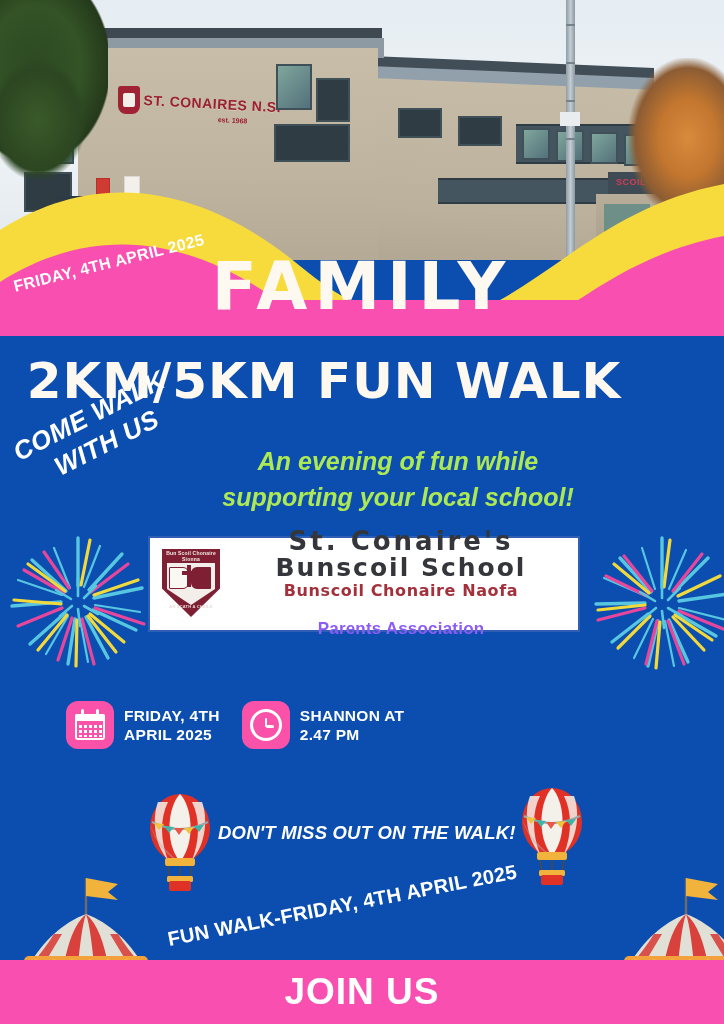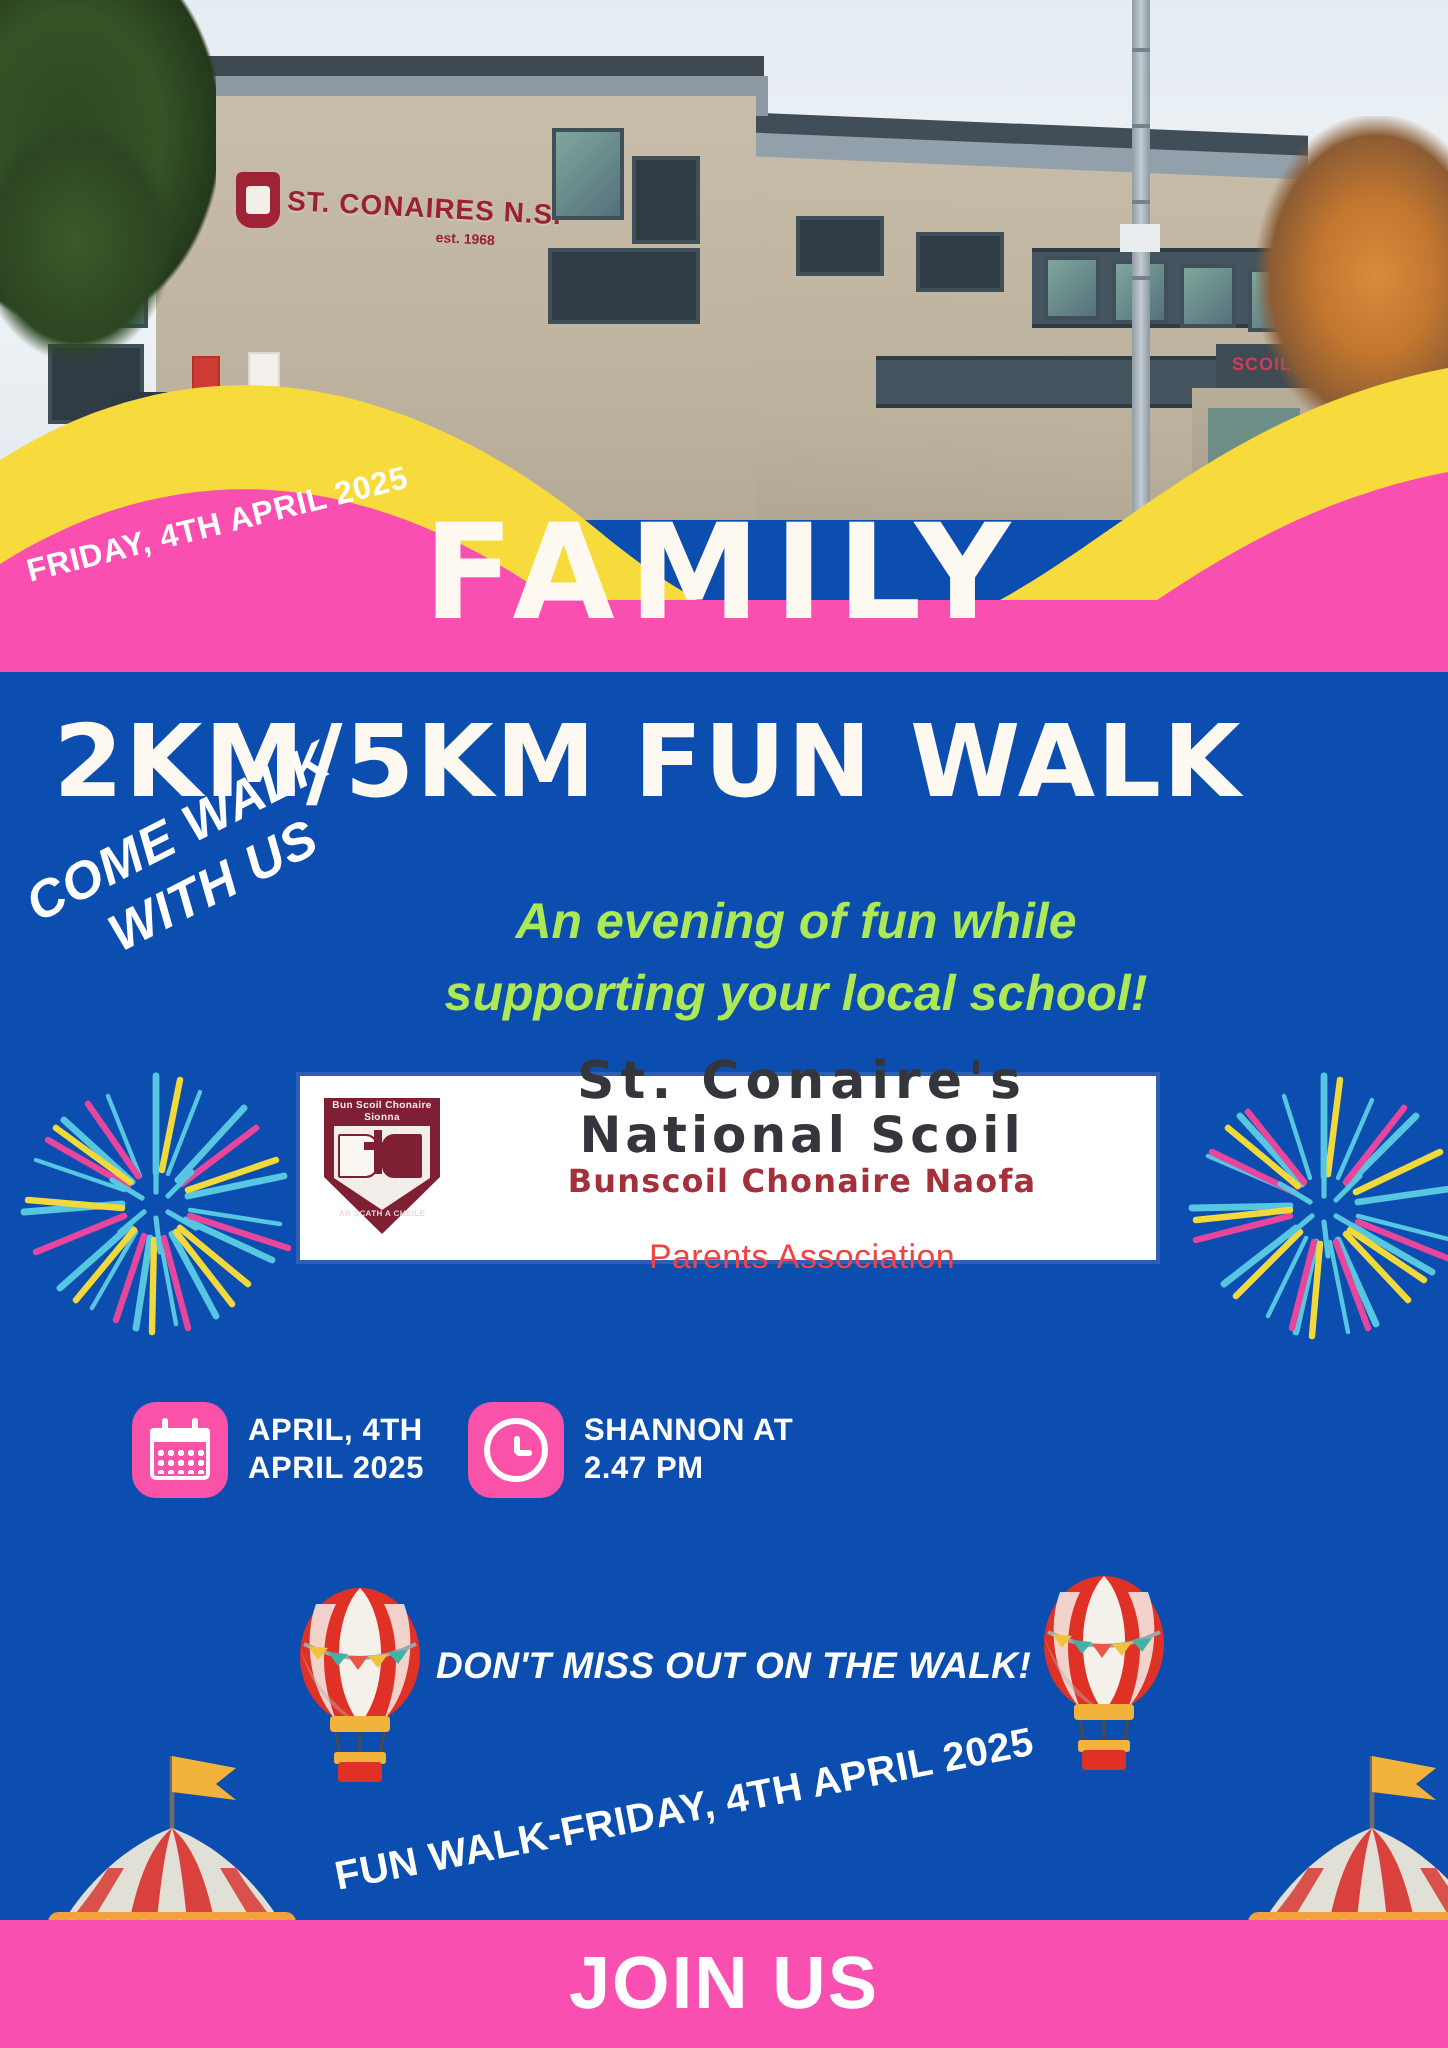--- a/index.html
+++ b/index.html
@@ -227,21 +227,21 @@
     color:#35363b; font-size:25px; font-weight:bold; letter-spacing:2px;
     line-height:1.1; text-align:center;
     font-family:"DejaVu Sans", sans-serif;
   }
   .lt3 {
     color:#a4303b; font-size:16px; font-weight:bold; letter-spacing:.6px;
     line-height:1.25; text-align:center;
     font-family:"DejaVu Sans", sans-serif;
   }
   .lt4 {
-    color:#ef4444; font-size:17px; font-weight:normal; letter-spacing:.2px;
+    color:#8b5cf6; font-size:17px; font-weight:bold; letter-spacing:.2px;
     line-height:1.3; text-align:center; margin-top:17px;
   }
 
   
   .inforow {
     position:absolute; left:66px; top:696px; width:640px; height:58px;
     display:flex; align-items:center;
   }
   .infoitem { display:flex; align-items:center; }
   .ibox {
@@ -488,38 +488,38 @@
       <div class="crest-cross-v"></div>
       <div class="crest-cross-h"></div>
       <div class="crest-top-txt">
         <div>Bun Scoil Chonaire</div>
         <div>Sionna</div>
       </div>
       <div class="crest-bot-txt">AR SCATH A CHEILE</div>
     </div>
     <div class="logotext">
       <div class="lt1">St. Conaire's</div>
-      <div class="lt2">National Scoil</div>
+      <div class="lt2">Bunscoil School</div>
       <div class="lt3">Bunscoil Chonaire Naofa</div>
       <div class="lt4">Parents Association</div>
     </div>
   </div>
 
   <div class="inforow">
 
     <div class="infoitem">
       <div class="ibox">
         <div class="cal-h1"></div>
           <div class="cal-h2"></div>
         <div class="cal-body"></div>
           <div class="cal-top"></div>
           <div class="cal-dots"></div>
       </div>
       <div class="ilabel">
-        <div>APRIL, 4TH</div>
+        <div>FRIDAY, 4TH</div>
         <div>APRIL 2025</div>
       </div>
     </div>
 
     <div class="gap1"></div>
 
     <div class="infoitem">
       <div class="ibox">
         <div class="clk-c"></div>
           <div class="clk-hh"></div>

